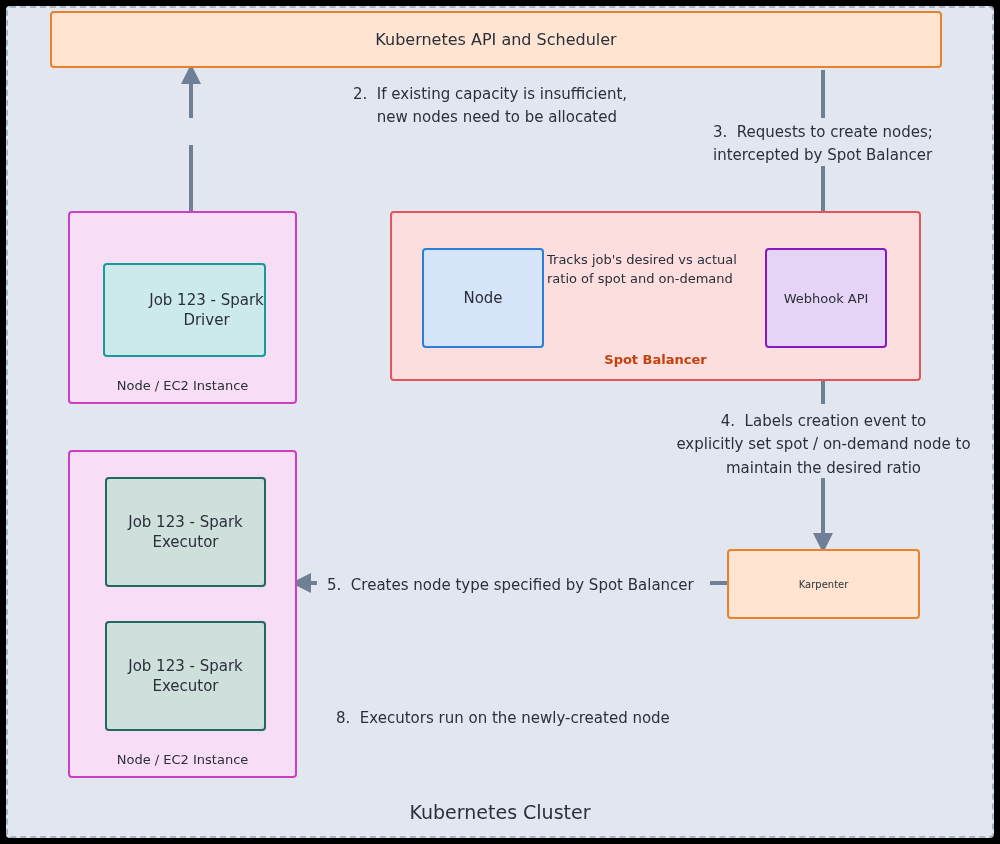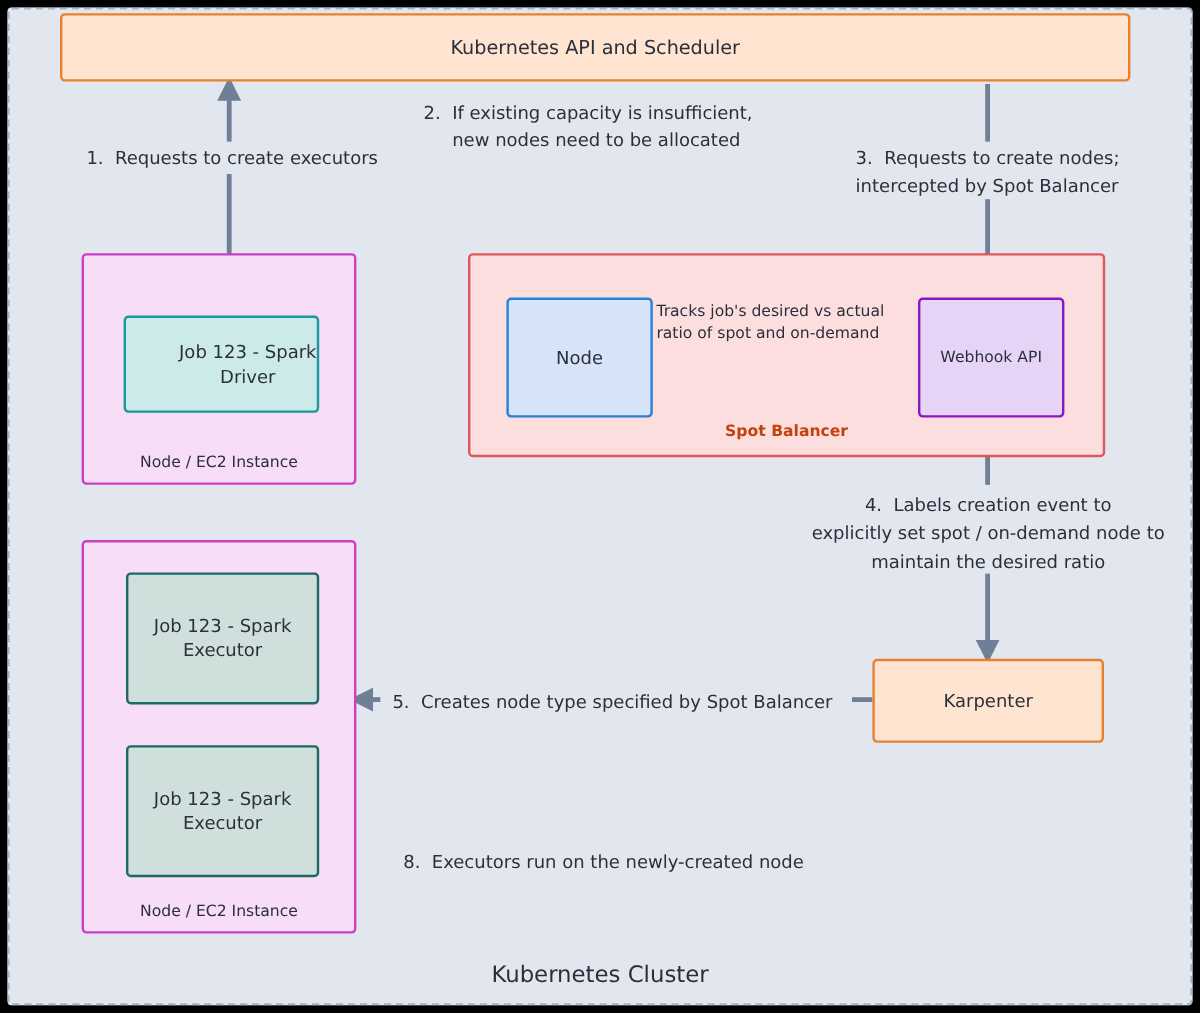--- a/index.html
+++ b/index.html
@@ -43,21 +43,21 @@
     border: 2px solid #e8812b;
     font-size: 16px;
   }
 
   
   #karpenter {
     left: 727px; top: 549px;
     width: 193px; height: 70px;
     background: #ffe4d2;
     border: 2px solid #e8812b;
-    font-size: 15px;
+    font-size: 10px;
   }
 
   
   .ec2-node {
     position: absolute;
     box-sizing: border-box;
     background: #f7ddf5;
     border: 2px solid #cc3fc4;
     border-radius: 4px;
   }
@@ -79,21 +79,21 @@
     border-radius: 4px;
     display: flex;
     align-items: center;
     justify-content: center;
     text-align: center;
     font-size: 15px;
     line-height: 1.35;
     color: #2b2f3a;
   }
   #spark-driver {
-    left: 101px; top: 261px; width: 163px; height: 81px;
+    left: 101px; top: 261px; width: 163px; height: 94px;
     background: #cdeaea;
     border: 2px solid #189a9a;
     padding-left: 44px;
   }
   #spark-executor-1 {
     left: 103px; top: 475px; width: 161px; height: 110px;
     background: #cfdfdc;
     border: 2px solid #1d6a63;
   }
   #spark-executor-2 {
@@ -261,21 +261,20 @@
     <div id="webhook-api">
       <span>Webhook API</span>
     </div>
     <div id="spot-balancer-label">Spot Balancer</div>
   </div>
 
   <div class="node-box" id="karpenter">
     <span>Karpenter</span>
   </div>
 
-  <div class="step-label" id="step-1">1.  Requests to create executors</div>
   <div class="step-label" id="step-2">2.  If existing capacity is insufficient,
      new nodes need to be allocated</div>
   <div class="step-label" id="step-3">3.  Requests to create nodes;
 intercepted by Spot Balancer</div>
   <div class="step-label" id="step-4">4.  Labels creation event to
 explicitly set spot / on-demand node to
 maintain the desired ratio</div>
   <div class="step-label" id="step-5">5.  Creates node type specified by Spot Balancer</div>
   <div class="step-label" id="step-6">8.  Executors run on the newly-created node</div>
 

